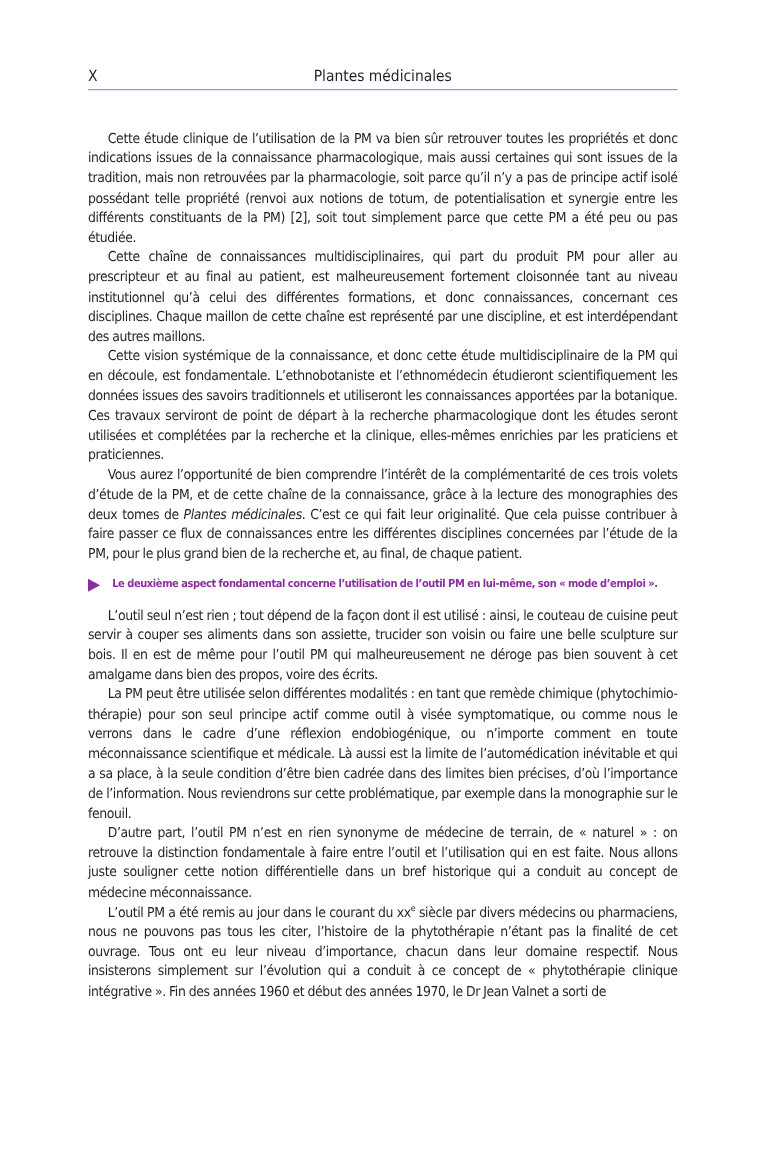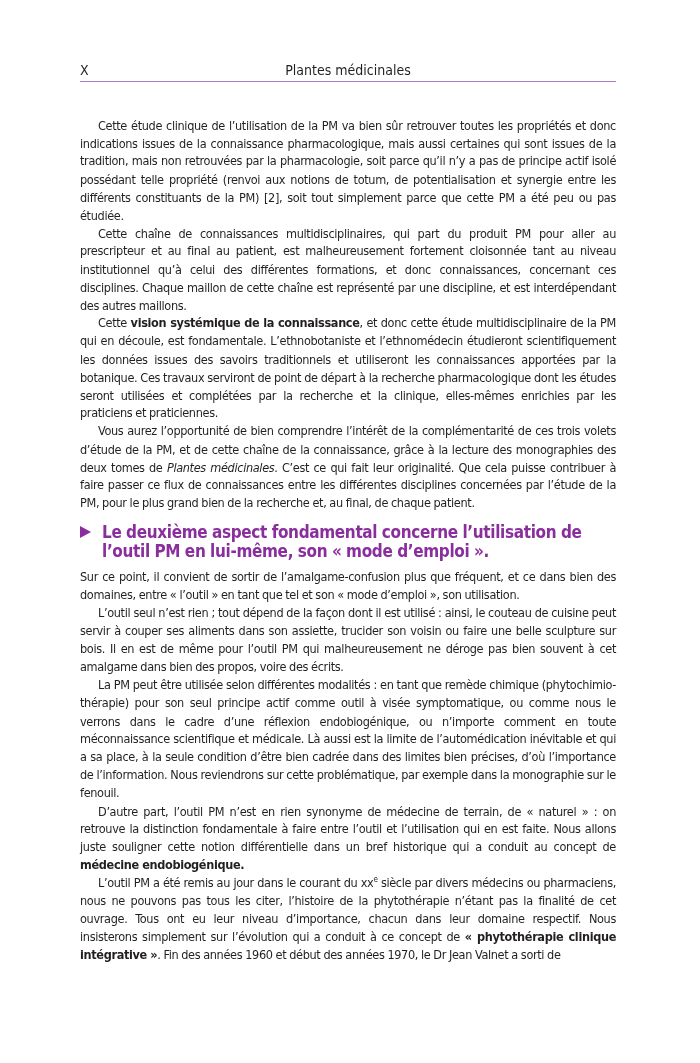--- a/index.html
+++ b/index.html
@@ -6,23 +6,23 @@
   body { width: 700px; height: 1063px; position: relative; overflow: hidden;
          font-family: "DejaVu Sans Condensed", "DejaVu Sans", sans-serif; color: #231f20; }
   .header { position: absolute; left: 80px; top: 60px; width: 536px; height: 22px; }
   .folio { position: absolute; left: 0; top: 2px; font-size: 14px; color: #231f20; }
   .running-title { position: absolute; left: 0; right: 0; top: 2px; text-align: center; font-size: 14px; color: #231f20; }
   .header-rule { position: absolute; left: 0; right: 0; top: 21px; height: 0; border-top: 1.5px solid #a77bc4; }
   .body-text { position: absolute; left: 80px; top: 117px; width: 536px; font-size: 12.6px; line-height: 18.2px;
                letter-spacing: -0.35px; word-spacing: -0.3px; transform-origin: 0 0; }
   .body-text p { margin: 0; text-align: justify; text-indent: 18px; hyphens: manual; }
   .body-text p.noindent { text-indent: 0; }
-  .body-text b { font-weight: bold; }
+  .body-text b { font-weight: normal; }
   .body-text i { font-style: italic; }
-  .heading { margin: 11px 0 9px 0; color: #8a2e9e; font-weight: bold; font-size: 17px; line-height: 18.2px;
+  .heading { margin: 11px 0 9px 0; color: #8a2e9e; font-weight: bold; font-size: 10px; line-height: 18.2px;
              padding-left: 22px; position: relative; text-align: left; }
   .heading .tri { position: absolute; left: 0; top: 3px; width: 0; height: 0;
                   border-top: 6px solid transparent; border-bottom: 6px solid transparent; border-left: 11px solid #8a2e9e; }
 </style>
 </head>
 <body>
 
 <div class="header">
   <span class="folio">X</span>
   <span class="running-title">Plantes médicinales</span>
@@ -34,19 +34,18 @@
       <p><span>Cette étude clinique de l’utilisation de la PM va bien sûr retrouver toutes les propriétés et donc indications issues de la connaissance pharmacologique, mais aussi certaines qui sont issues de la tradition, mais non retrouvées par la pharmacologie, soit parce qu’il n’y a pas de principe actif isolé possédant telle propriété (renvoi aux notions de totum, de potentialisation et synergie entre les différents constituants de la PM) [2], soit tout simplement parce que cette PM a été peu ou pas étudiée.</span></p>
       <p><span>Cette chaîne de connaissances multidisciplinaires, qui part du produit PM pour aller au prescripteur et au final au patient, est malheureusement fortement cloisonnée tant au niveau institutionnel qu’à celui des différentes formations, et donc connaissances, concernant ces disciplines. Chaque maillon de cette chaîne est représenté par une discipline, et est interdé­pendant des autres maillons.</span></p>
       <p><span>Cette </span><b>vision systémique de la connaissance</b><span>, et donc cette étude multidisciplinaire de la PM qui en découle, est fondamentale. L’ethnobotaniste et l’ethnomédecin étudieront scientifi­quement les données issues des savoirs traditionnels et utiliseront les connaissances apportées par la botanique. Ces travaux serviront de point de départ à la recherche pharmacologique dont les études seront utilisées et complétées par la recherche et la clinique, elles-mêmes enrichies par les praticiens et praticiennes.</span></p>
       <p><span>Vous aurez l’opportunité de bien comprendre l’intérêt de la complémentarité de ces trois volets d’étude de la PM, et de cette chaîne de la connaissance, grâce à la lecture des monogra­phies des deux tomes de </span><i>Plantes médicinales</i><span>. C’est ce qui fait leur originalité. Que cela puisse contribuer à faire passer ce flux de connaissances entre les différentes disciplines concernées par l’étude de la PM, pour le plus grand bien de la recherche et, au final, de chaque patient.</span></p>
     </div>
   <div class="heading" style="color: rgb(138, 46, 158);">
     <span class="tri" style="border-left-color: rgb(138, 46, 158);"></span>
     <span>Le deuxième aspect fondamental concerne l’utilisation de l’outil PM en lui-même, son « mode d’emploi ».</span>
   </div>
   <div id="paras-after">
-      <p class="noindent"><span>Sur ce point, il convient de sortir de l’amalgame-confusion plus que fréquent, et ce dans bien des domaines, entre « l’outil » en tant que tel et son « mode d’emploi », son utilisation.</span></p>
       <p><span>L’outil seul n’est rien ; tout dépend de la façon dont il est utilisé : ainsi, le couteau de cuisine peut servir à couper ses aliments dans son assiette, trucider son voisin ou faire une belle sculpture sur bois. Il en est de même pour l’outil PM qui malheureusement ne déroge pas bien souvent à cet amalgame dans bien des propos, voire des écrits.</span></p>
       <p><span>La PM peut être utilisée selon différentes modalités : en tant que remède chimique (phyto­chimio-thérapie) pour son seul principe actif comme outil à visée symptomatique, ou comme nous le verrons dans le cadre d’une réflexion endobiogénique, ou n’importe comment en toute méconnaissance scientifique et médicale. Là aussi est la limite de l’automédication inévitable et qui a sa place, à la seule condition d’être bien cadrée dans des limites bien précises, d’où l’importance de l’information. Nous reviendrons sur cette problématique, par exemple dans la monographie sur le fenouil.</span></p>
-      <p><span>D’autre part, l’outil PM n’est en rien synonyme de médecine de terrain, de « naturel » : on retrouve la distinction fondamentale à faire entre l’outil et l’utilisation qui en est faite. Nous allons juste souligner cette notion différentielle dans un bref historique qui a conduit au concept de </span><b>médecine endobiogénique.</b></p>
+      <p><span>D’autre part, l’outil PM n’est en rien synonyme de médecine de terrain, de « naturel » : on retrouve la distinction fondamentale à faire entre l’outil et l’utilisation qui en est faite. Nous allons juste souligner cette notion différentielle dans un bref historique qui a conduit au concept de </span><b>médecine méconnaissance.</b></p>
       <p><span>L’outil PM a été remis au jour dans le courant du xx</span><sup style="font-size: 8px; vertical-align: 5px; line-height: 0;">e</sup><span> siècle par divers médecins ou pharma­ciens, nous ne pouvons pas tous les citer, l’histoire de la phytothérapie n’étant pas la finalité de cet ouvrage. Tous ont eu leur niveau d’importance, chacun dans leur domaine respectif. Nous insisterons simplement sur l’évolution qui a conduit à ce concept de </span><b>« phytothérapie clinique intégrative »</b><span>. Fin des années 1960 et début des années 1970, le Dr Jean Valnet a sorti de</span></p>
     </div>
 </div>
 
 </body></html>

